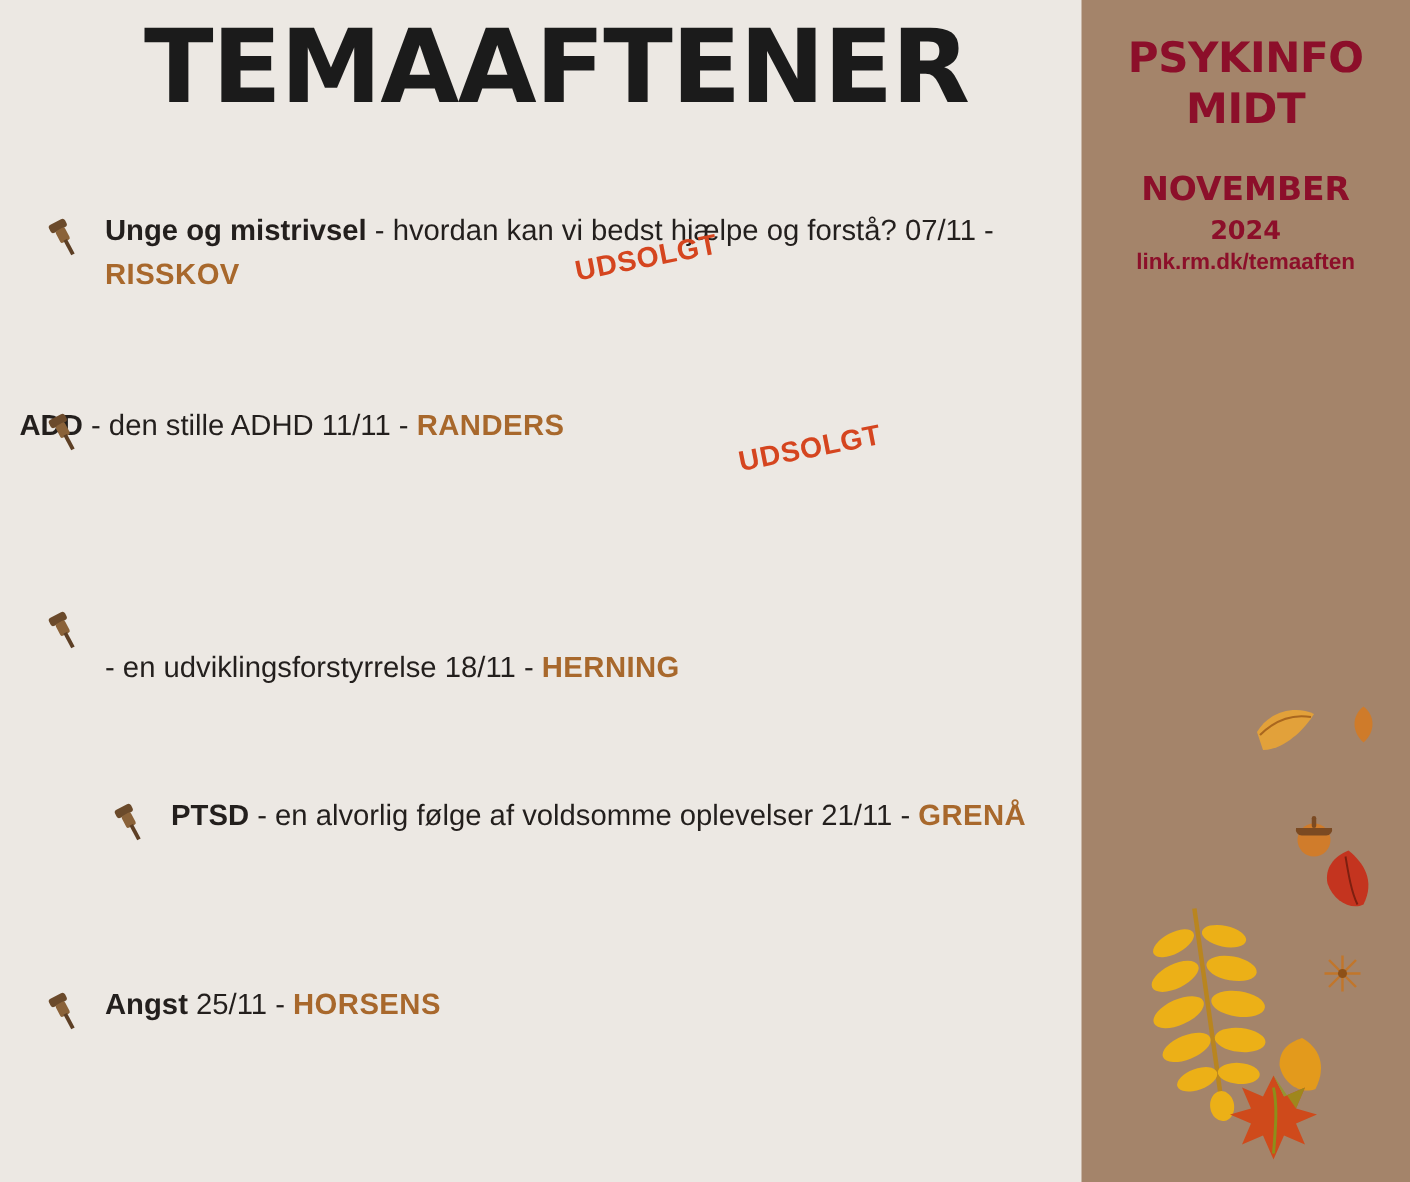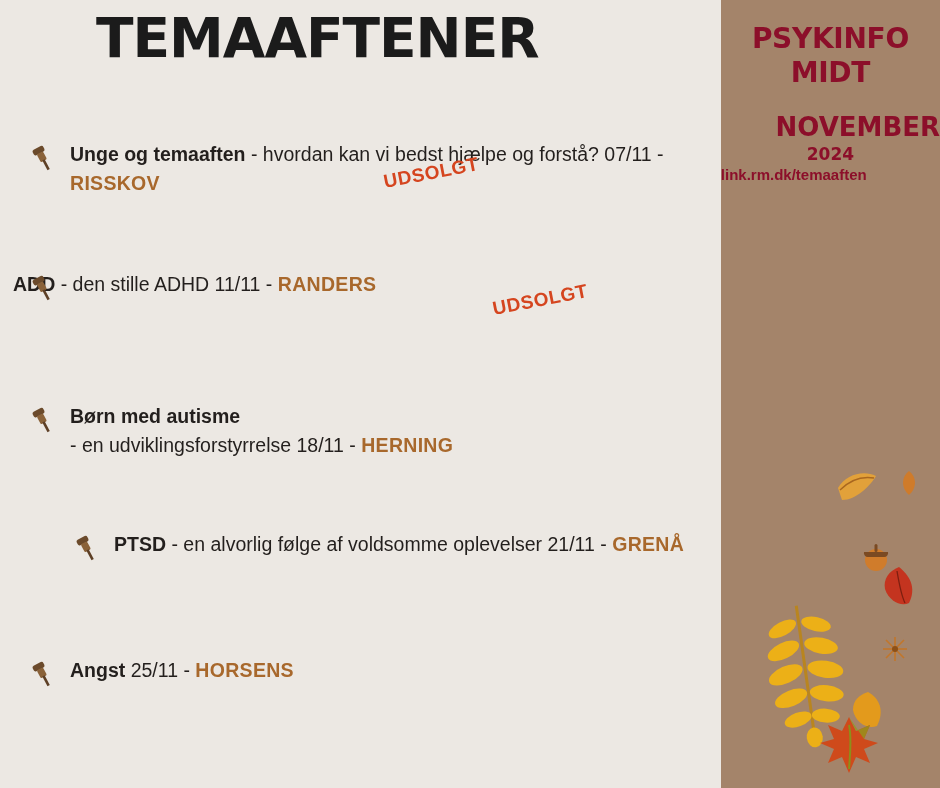--- a/index.html
+++ b/index.html
@@ -25,21 +25,21 @@
     position: relative;
     width: 740px;
     height: 788px;
     background: #ece8e3;
     box-sizing: border-box;
   }
   .poster-title {
     position: absolute;
     left: 96px;
     top: 10px;
-    font-size: 55px;
+    font-size: 68px;
     font-weight: bold;
     letter-spacing: -1px;
     color: #1b1b1b;
     font-family: "DejaVu Sans", sans-serif;
     line-height: 1.05;
   }
   .events {
     position: absolute;
     top: 140px;
     left: 0;
@@ -108,24 +108,24 @@
     margin-top: 18px;
     text-align: center;
     color: #1b1b1b;
     font-weight: bold;
     font-size: 16px;
     letter-spacing: 0.6px;
     font-family: "DejaVu Sans", sans-serif;
   }
   .sb-month {
     margin-top: 20px;
-    text-align: right;
+    text-align: center;
     color: #8c0f2a;
     font-weight: bold;
-    font-size: 26px;
+    font-size: 22px;
     line-height: 34px;
     font-family: "DejaVu Sans", sans-serif;
   }
   .sb-year {
     text-align: center;
     color: #8c0f2a;
     font-weight: bold;
     font-size: 17px;
     font-family: "DejaVu Sans", sans-serif;
   }
@@ -133,21 +133,21 @@
     margin-top: 38px;
     text-align: center;
     color: #ffffff;
     font-size: 15px;
     line-height: 24px;
     font-family: "Liberation Sans", sans-serif;
   }
   .sb-link {
     display: block;
     margin-top: 2px;
-    text-align: left;
+    text-align: center;
     color: #8c0f2a;
     font-size: 15px;
     font-weight: bold;
     text-decoration: none;
     font-family: "Liberation Sans", sans-serif;
   }
   
   .leaf { position: absolute; }
   .leaf-a { left: 115px; top: 470px; }
   .leaf-b { left: 178px; top: 470px; }
@@ -173,21 +173,21 @@
         <span class="pin-icon">
           <svg width="30" height="30" viewBox="0 0 30 30">
             <g transform="rotate(-28 15 15)">
               <rect x="9" y="2.5" width="12" height="6" rx="2" fill="#6b4a2b"></rect>
               <rect x="11.5" y="8" width="7" height="9" rx="1.5" fill="#8a6239"></rect>
               <rect x="13.7" y="16" width="2.6" height="11" fill="#5d3f25"></rect>
             </g>
           </svg>
         </span>
         <div class="event-text">
-          <span class="bold">Unge og temaaften</span><span> - hvordan kan vi bedst hjælpe og forstå? 07/11 - </span><span class="city">RISSKOV</span>
+          <span class="bold">Unge og mistrivsel</span><span> - hvordan kan vi bedst hjælpe og forstå? 07/11 - </span><span class="city">RISSKOV</span>
         </div>
         <span class="sold-out s1">UDSOLGT</span>
       </div>
 
       <div class="event" style="margin-bottom:72px;padding-left:13px;">
         <span class="pin-icon">
           <svg width="30" height="30" viewBox="0 0 30 30">
             <g transform="rotate(-28 15 15)">
               <rect x="9" y="2.5" width="12" height="6" rx="2" fill="#6b4a2b"></rect>
               <rect x="11.5" y="8" width="7" height="9" rx="1.5" fill="#8a6239"></rect>
@@ -205,21 +205,21 @@
         <span class="pin-icon">
           <svg width="30" height="30" viewBox="0 0 30 30">
             <g transform="rotate(-28 15 15)">
               <rect x="9" y="2.5" width="12" height="6" rx="2" fill="#6b4a2b"></rect>
               <rect x="11.5" y="8" width="7" height="9" rx="1.5" fill="#8a6239"></rect>
               <rect x="13.7" y="16" width="2.6" height="11" fill="#5d3f25"></rect>
             </g>
           </svg>
         </span>
         <div class="event-text">
-          <span class="bold">Børn med autisme</span><br>
+          <br>
           <span> - en udviklingsforstyrrelse 18/11 - </span><span class="city">HERNING</span>
         </div>
       </div>
 
       <div class="event" style="margin-bottom:66px;margin-left:44px;">
         <span class="pin-icon">
           <svg width="30" height="30" viewBox="0 0 30 30">
             <g transform="rotate(-28 15 15)">
               <rect x="9" y="2.5" width="12" height="6" rx="2" fill="#6b4a2b"></rect>
               <rect x="11.5" y="8" width="7" height="9" rx="1.5" fill="#8a6239"></rect>

